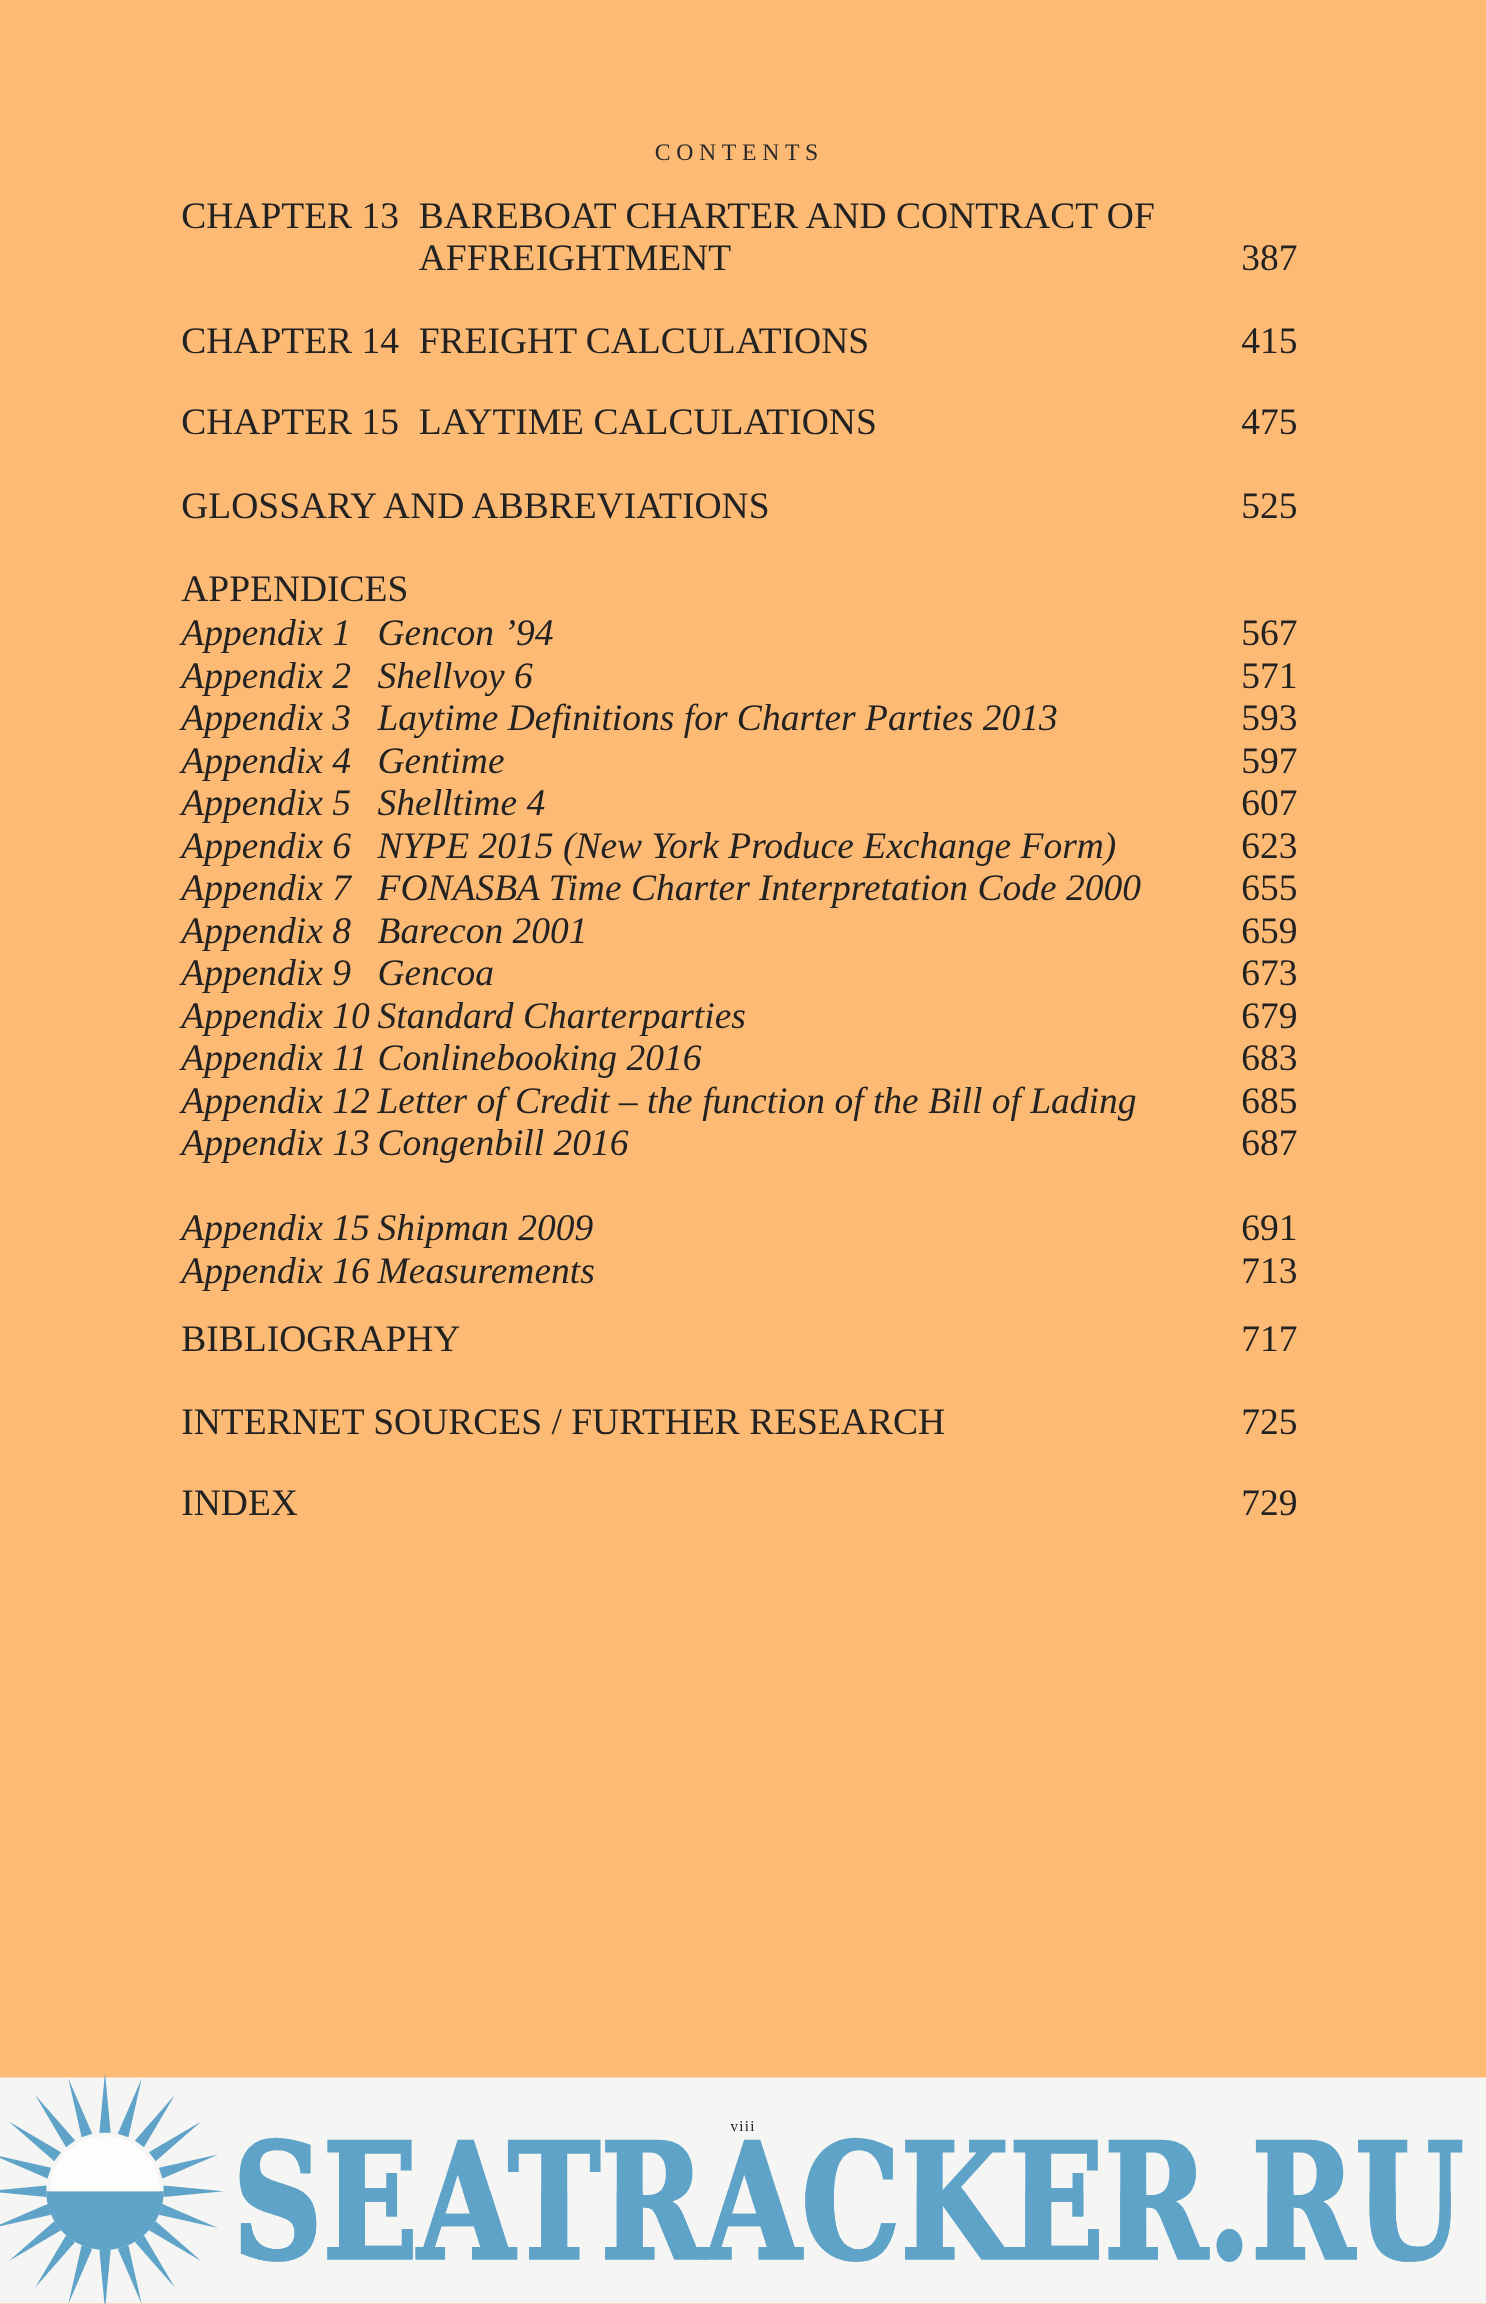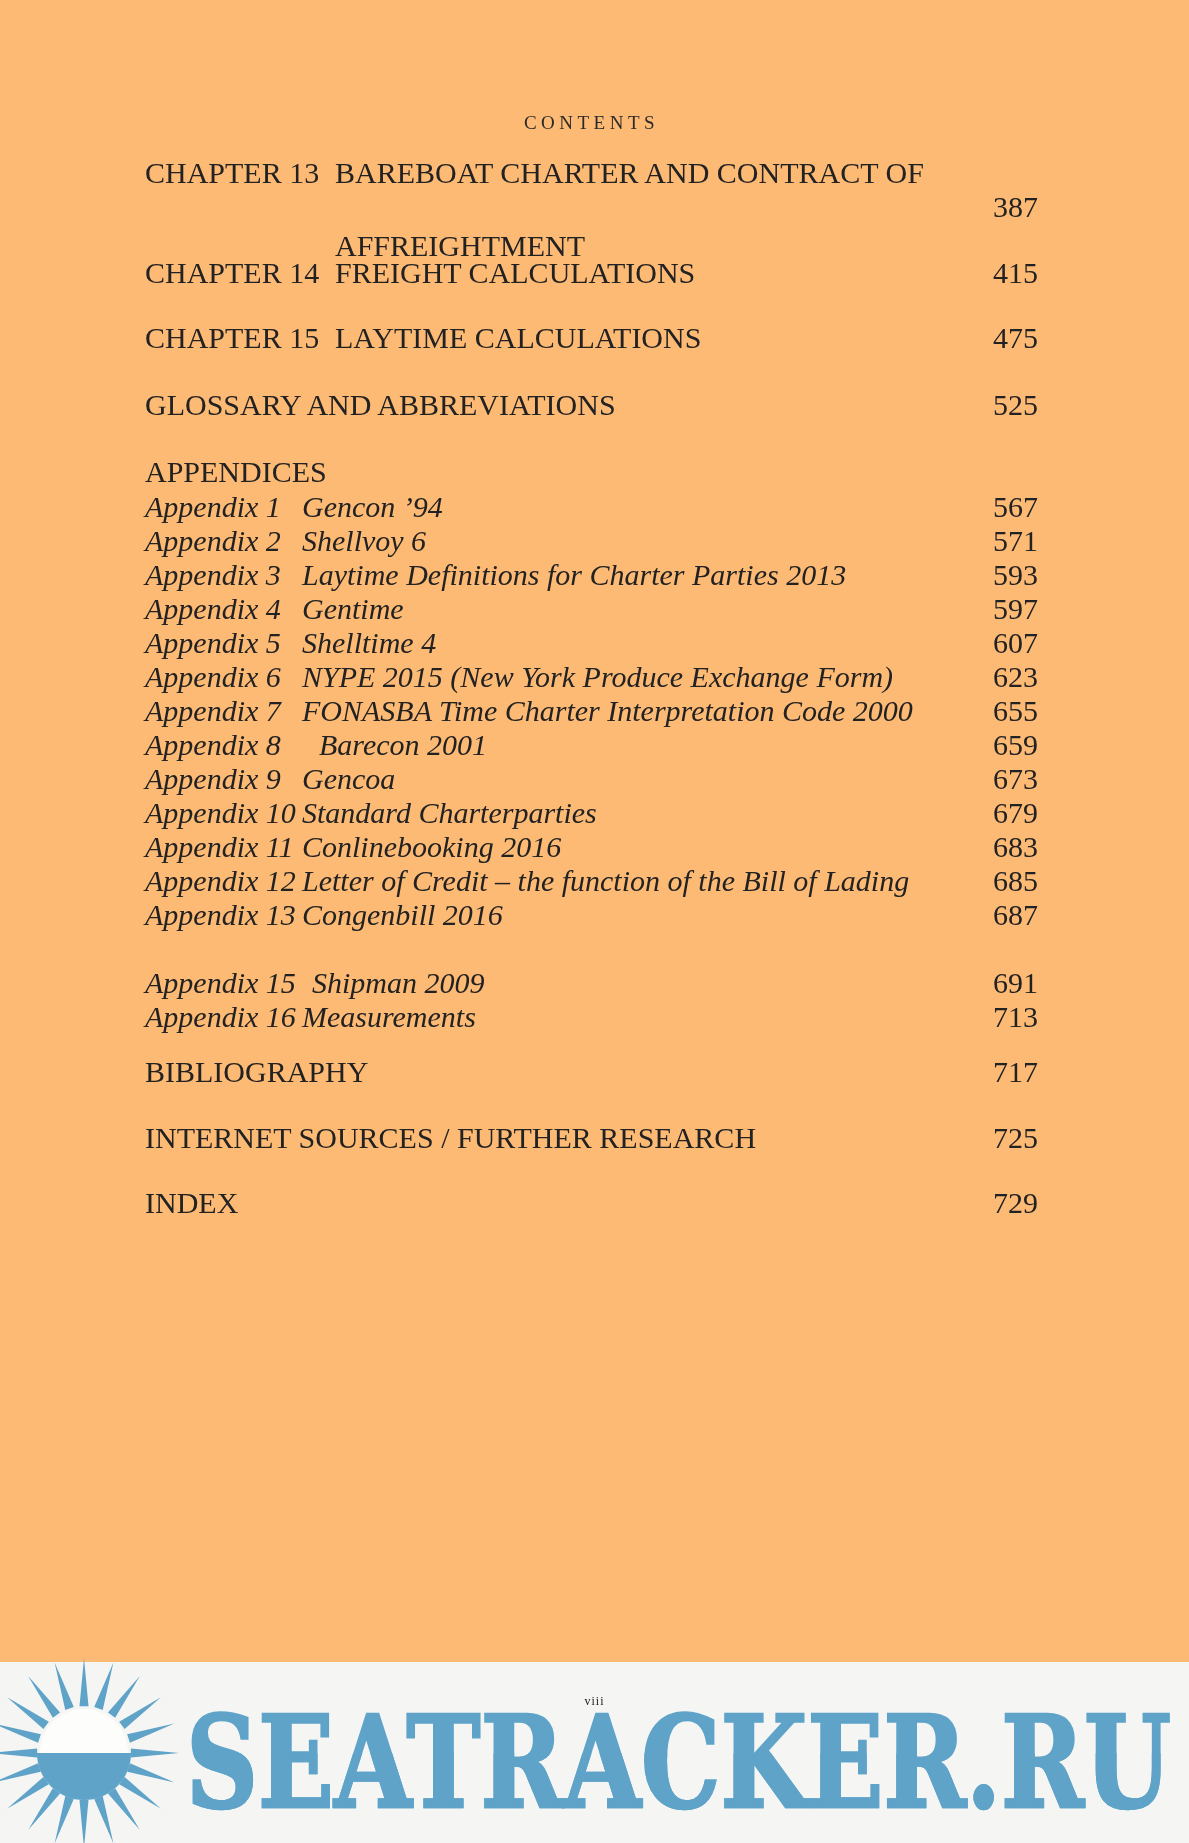--- a/index.html
+++ b/index.html
@@ -75,21 +75,21 @@
   <div class="scan-band"></div>
 
   <div class="header-title">CONTENTS</div>
 
   <div class="toc" id="toc">
       <div class="row" style="top: 156px;">
         <span class="label">CHAPTER 13</span>
         <span class="title" style="left: 190px;">BAREBOAT CHARTER AND CONTRACT OF</span>
       </div>
       <div class="row" style="top: 190px;">
-        <span class="title" style="left: 190px; margin-top: 39px;">AFFREIGHTMENT</span>
+        <span class="title" style="left: 190px;">AFFREIGHTMENT</span>
         <span class="pageno">387</span>
       </div>
       <div class="row" style="top: 256px;">
         <span class="label">CHAPTER 14</span>
         <span class="title" style="left: 190px;">FREIGHT CALCULATIONS</span>
         <span class="pageno">415</span>
       </div>
       <div class="row" style="top: 321px;">
         <span class="label">CHAPTER 15</span>
         <span class="title" style="left: 190px;">LAYTIME CALCULATIONS</span>
@@ -132,21 +132,21 @@
         <span class="title" style="left: 157px; text-align: center;">NYPE 2015 (New York Produce Exchange Form)</span>
         <span class="pageno">623</span>
       </div>
       <div class="row italic" style="top: 694px;">
         <span class="label">Appendix 7</span>
         <span class="title" style="left: 157px;">FONASBA Time Charter Interpretation Code 2000</span>
         <span class="pageno">655</span>
       </div>
       <div class="row italic" style="top: 728px;">
         <span class="label">Appendix 8</span>
-        <span class="title" style="left: 174px; font-style: italic;">Barecon 2001</span>
+        <span class="title" style="left: 157px; font-style: italic;">Barecon 2001</span>
         <span class="pageno">659</span>
       </div>
       <div class="row italic" style="top: 762px;">
         <span class="label">Appendix 9</span>
         <span class="title" style="left: 157px; text-align: center;">Gencoa</span>
         <span class="pageno">673</span>
       </div>
       <div class="row italic" style="top: 796px;">
         <span class="label">Appendix 10</span>
         <span class="title" style="left: 157px;">Standard Charterparties</span>
@@ -162,21 +162,21 @@
         <span class="title" style="left: 157px;">Letter of Credit – the function of the Bill of Lading</span>
         <span class="pageno">685</span>
       </div>
       <div class="row italic" style="top: 898px;">
         <span class="label">Appendix 13</span>
         <span class="title" style="left: 157px;">Congenbill 2016</span>
         <span class="pageno">687</span>
       </div>
       <div class="row italic" style="top: 966px;">
         <span class="label">Appendix 15</span>
-        <span class="title" style="left: 167px; text-align: right;">Shipman 2009</span>
+        <span class="title" style="left: 157px; text-align: right;">Shipman 2009</span>
         <span class="pageno">691</span>
       </div>
       <div class="row italic" style="top: 1000px;">
         <span class="label">Appendix 16</span>
         <span class="title" style="left: 157px;">Measurements</span>
         <span class="pageno">713</span>
       </div>
       <div class="row" style="top: 1055px;">
         <span class="title" style="left: 0px;">BIBLIOGRAPHY</span>
         <span class="pageno">717</span>

